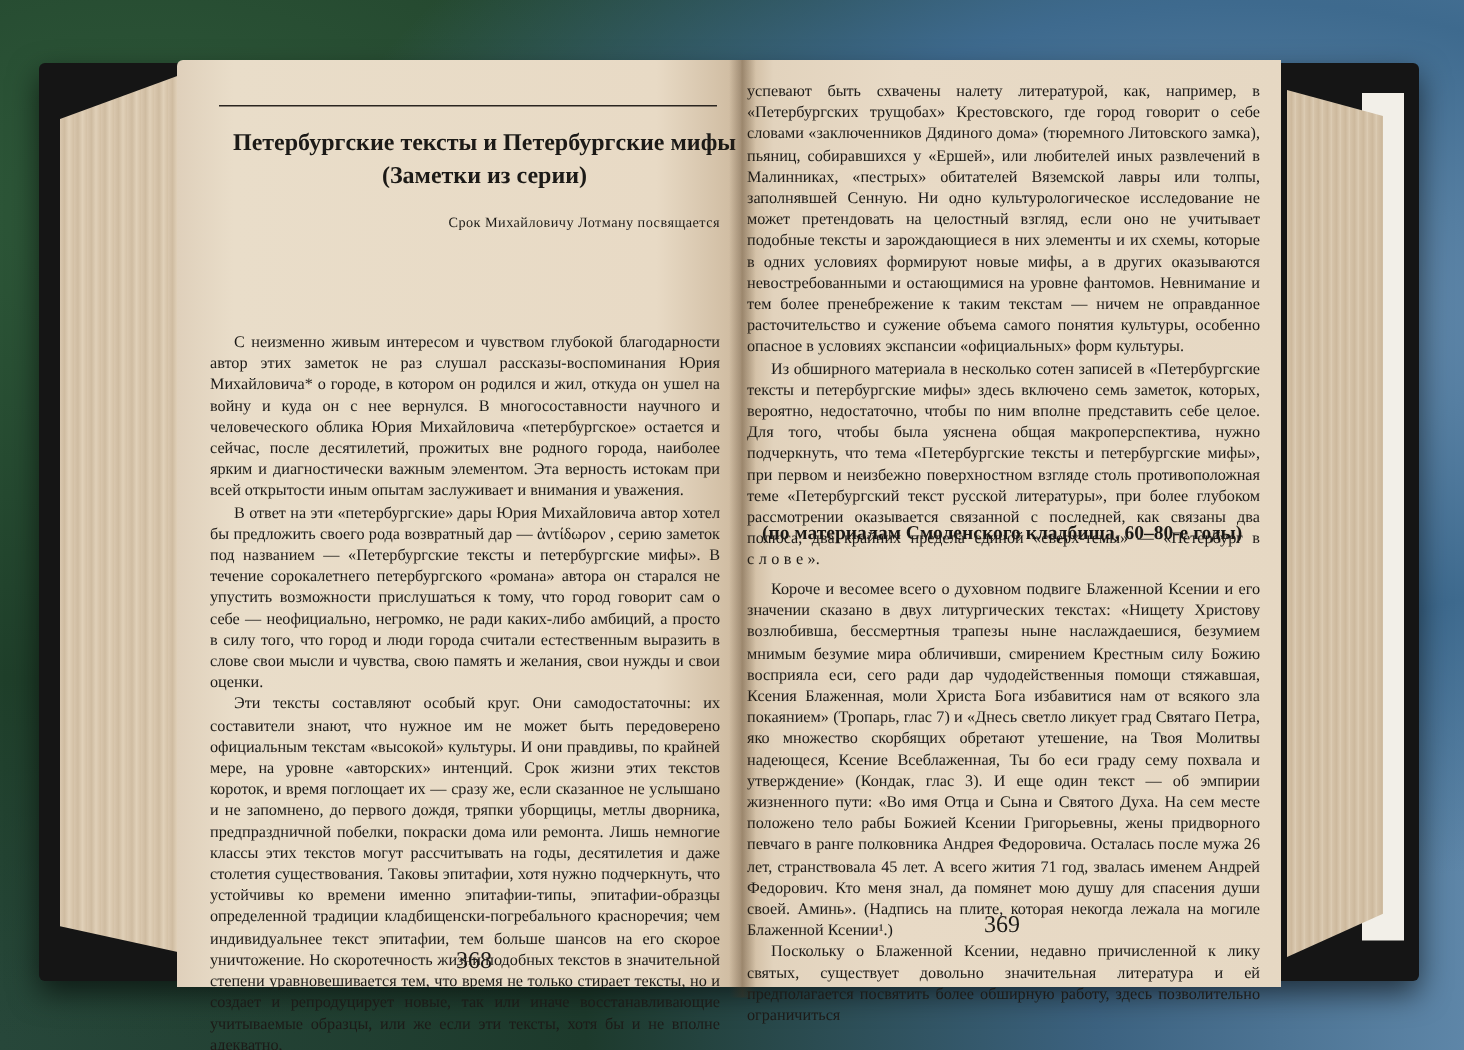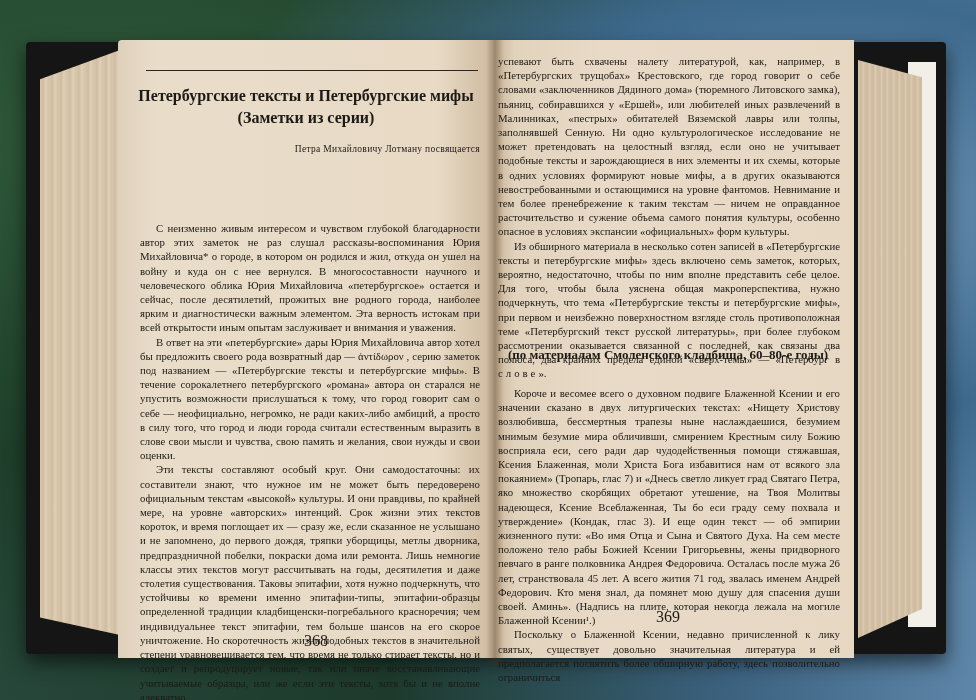--- a/index.html
+++ b/index.html
@@ -44,21 +44,21 @@
   }
   .gutter {
     position:absolute; left:486px; top:40px; width:18px; height:625px;
     background: linear-gradient(90deg, rgba(0,0,0,0) 0%, rgba(70,50,30,0.35) 50%, rgba(0,0,0,0) 100%);
   }
   .rule {
     position:absolute; left:28px; top:30px; width:332px; height:1px; background:#2a2520;
   }
   .title {
     position:absolute; left:0; width:376px; text-align:center;
-    font-weight:bold; font-size:16px; line-height:20px;
+    font-weight:bold; font-size:16px; line-height:20px;padding-left:17px;
   }
   .dedication {
     position:absolute; right:14px; top:104px; font-size:9.5px; letter-spacing:0.3px;
   }
   .body-text {
     position:absolute; font-size:10.8px; line-height:14.2px; text-align:justify;
   }
   .body-text p { margin:0; text-indent:16px; }
   .body-text p.noindent { text-indent:0; }
   .left .body-text { left:22px; width:340px; top:181px; }
@@ -78,21 +78,21 @@
 
 <div class="cover"></div>
 <div class="white-leaf"></div>
 <div class="edges-left"></div>
 <div class="edges-right"></div>
 
 <div class="page left">
   <div class="rule"></div>
   <div class="title" style="top:46px;">Петербургские тексты и Петербургские мифы</div>
   <div class="title" style="top:68px;">(Заметки из серии)</div>
-  <div class="dedication">Петра Михайловичу Лотману посвящается</div>
+  <div class="dedication">Срок Михайловичу Лотману посвящается</div>
   <div class="body-text">
     <p>С неизменно живым интересом и чувством глубокой благодарности автор этих заметок не раз слушал рассказы-воспоминания Юрия Михайловича* о городе, в котором он родился и жил, откуда он ушел на войну и куда он с нее вернулся. В многосоставности научного и человеческого облика Юрия Михайловича «петербургское» остается и сейчас, после десятилетий, прожитых вне родного города, наиболее ярким и диагностически важным элементом. Эта верность истокам при всей открытости иным опытам заслуживает и внимания и уважения.</p>
     <p>В ответ на эти «петербургские» дары Юрия Михайловича автор хотел бы предложить своего рода возвратный дар — ἀντίδωρον , серию заметок под названием — «Петербургские тексты и петербургские мифы». В течение сорокалетнего петербургского «романа» автора он старался не упустить возможности прислушаться к тому, что город говорит сам о себе — неофициально, негромко, не ради каких-либо амбиций, а просто в силу того, что город и люди города считали естественным выразить в слове свои мысли и чувства, свою память и желания, свои нужды и свои оценки.</p>
     <p>Эти тексты составляют особый круг. Они самодостаточны: их составители знают, что нужное им не может быть передоверено официальным текстам «высокой» культуры. И они правдивы, по крайней мере, на уровне «авторских» интенций. Срок жизни этих текстов короток, и время поглощает их — сразу же, если сказанное не услышано и не запомнено, до первого дождя, тряпки уборщицы, метлы дворника, предпраздничной побелки, покраски дома или ремонта. Лишь немногие классы этих текстов могут рассчитывать на годы, десятилетия и даже столетия существования. Таковы эпитафии, хотя нужно подчеркнуть, что устойчивы ко времени именно эпитафии-типы, эпитафии-образцы определенной традиции кладбищенски-погребального красноречия; чем индивидуальнее текст эпитафии, тем больше шансов на его скорое уничтожение. Но скоротечность жизни подобных текстов в значительной степени уравновешивается тем, что время не только стирает тексты, но и создает и репродуцирует новые, так или иначе восстанавливающие учитываемые образцы, или же если эти тексты, хотя бы и не вполне адекватно,</p>
   </div>
   <div class="pagenum">368</div>
 </div>
 
 <div class="page right">
   <div class="body-text top">

